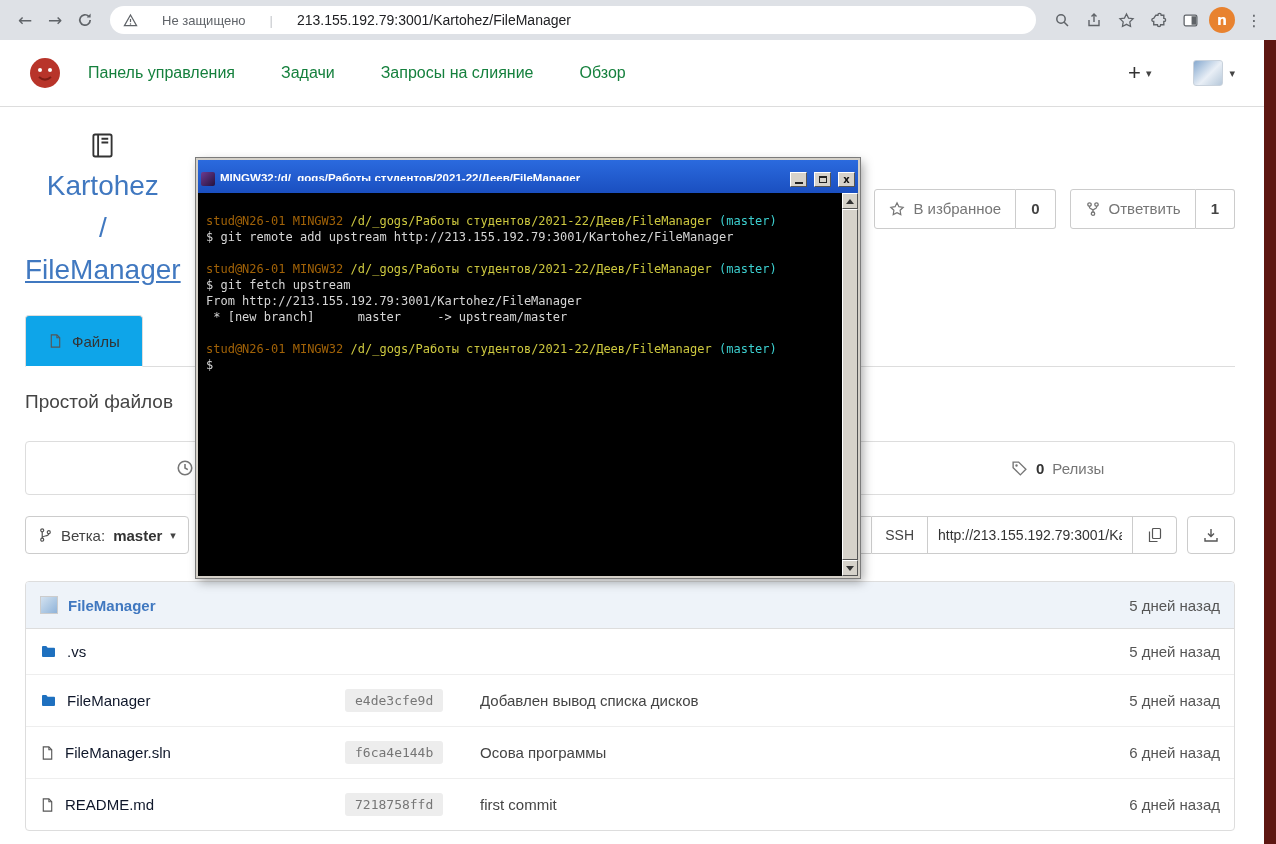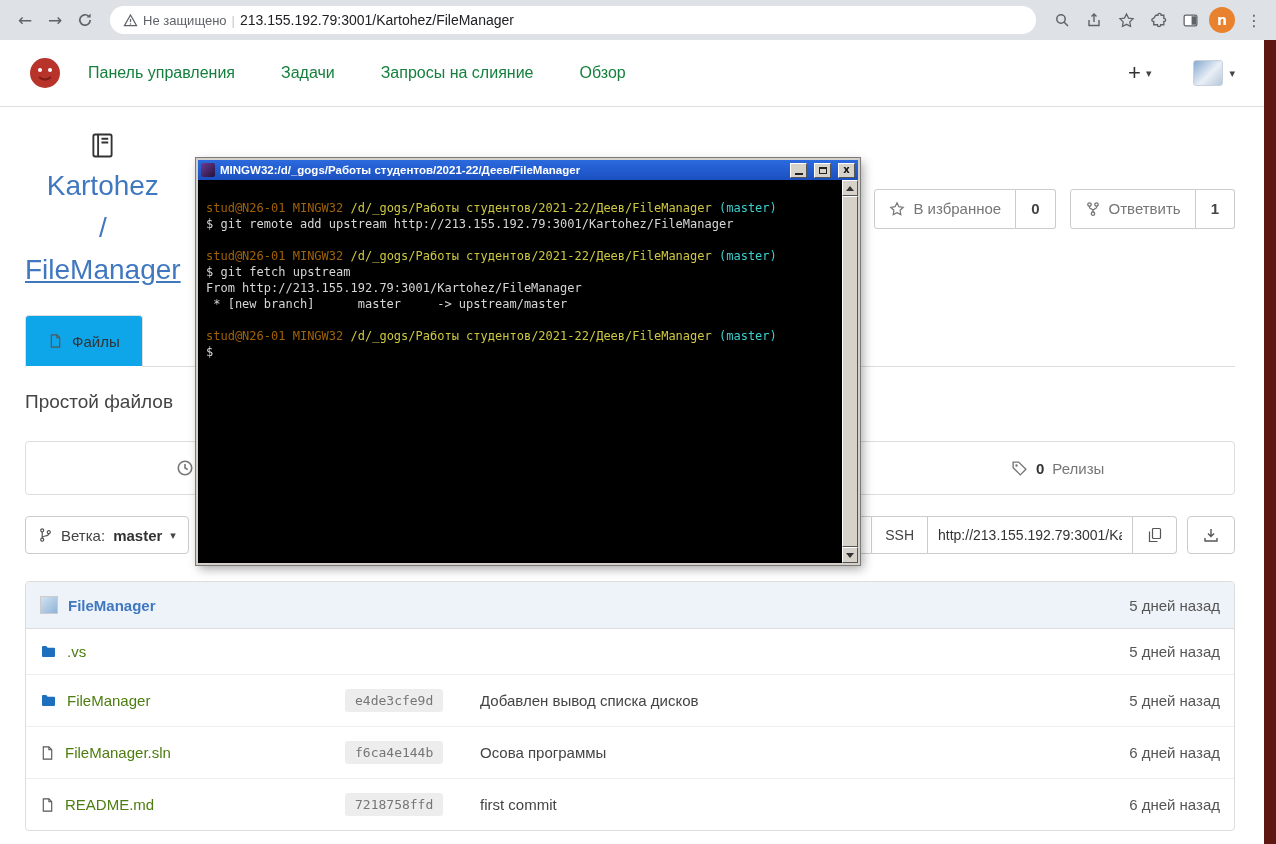--- a/index.html
+++ b/index.html
@@ -4,21 +4,21 @@
 <style>
   * { margin:0; padding:0; box-sizing:border-box; }
   html,body { width:1276px; height:844px; }
   body { position:relative; overflow:hidden; background:#fff; font-family:"Liberation Sans",sans-serif; }
 
   
   .chrome { height:40px; background:#dee1e6; display:flex; align-items:center; padding:0 6px 0 10px; }
   .cbtn { width:30px; height:30px; border-radius:50%; display:flex; align-items:center; justify-content:center;
           color:#5f6368; font-size:17px; font-family:"DejaVu Sans",sans-serif; cursor:pointer; flex:0 0 auto; }
   .addr { flex:1; min-width:0; height:28px; background:#fff; border-radius:14px; margin:0 10px; display:flex;
-          align-items:center; padding:0 13px; gap:5px; cursor:text; }
+          align-items:center; padding:0 13px; gap:24px; cursor:text; }
   .addr .sec { color:#5f6368; font-size:13px; white-space:nowrap; }
   .addr .dvd { color:#c4c7cb; font-size:13px; }
   .addr .url { color:#202124; font-size:14px; white-space:nowrap; overflow:hidden; }
   .ric { width:32px; height:30px; display:flex; align-items:center; justify-content:center; color:#5f6368;
          font-size:16px; font-family:"DejaVu Sans",sans-serif; cursor:pointer; flex:0 0 auto; }
   .profile { width:26px; height:26px; border-radius:50%; background:#e8822f; color:#fff; font-size:14px;
              font-weight:bold; display:flex; align-items:center; justify-content:center; cursor:pointer; }
 
   
   .gnav { height:67px; background:#fff; border-bottom:1px solid #ddd; display:flex; align-items:center; padding:0 41px 0 28px; }
@@ -74,38 +74,38 @@
   .ftable { margin-top:27px; border:1px solid #ddd; border-radius:4px; overflow:hidden; }
   .fhead { background:#eef3f9; border-bottom:1px solid #ddd; display:flex; align-items:center; gap:10px;
            padding:14px; font-size:15px; }
   .avatar { width:18px; height:18px; border:1px solid #ccc; background:linear-gradient(135deg,#d3e2f0,#8fb3d9); }
   .author { color:#4078c0; font-weight:bold; cursor:pointer; }
   .fage { margin-left:auto; color:#555; }
   .frow { display:grid; grid-template-columns:305px 135px 1fr 160px; align-items:center; padding:14px;
           border-bottom:1px solid #eee; font-size:15px; }
   .frow:last-child { border-bottom:none; }
   .fname { display:flex; align-items:center; gap:10px; }
-  .fname .flink { color:#4d7c0f; cursor:pointer; }
+  .fname .flink { color:#0f172a; cursor:pointer; }
   .hash { display:inline-block; background:#ededed; border-radius:3px; padding:4px 10px;
           font-family:"DejaVu Sans Mono","Liberation Mono",monospace; font-size:13px; color:#767676; cursor:pointer; }
   .msg { color:#444; }
   .age { text-align:right; color:#555; }
 
   .readme { margin-top:22px; border:1px solid #ddd; border-radius:4px; overflow:hidden; }
   .rmhead { display:flex; align-items:center; gap:10px; padding:14px; background:#fbfbfb; border-bottom:1px solid #ddd;
             font-size:16px; font-weight:bold; color:#333; }
   .rmbody { height:54px; background:#fff; }
 
   .stripe { position:absolute; right:0; top:40px; width:12px; height:804px; background:#5e1712; z-index:40; }
 
   
   .term { position:absolute; left:196px; top:158px; width:664px; z-index:60; background:#000;
           border:2px solid #d4d0c8; box-shadow:0 0 0 1px #7b7b7b, 3px 4px 10px rgba(0,0,0,.35); }
-  .ttitle { height:20px; background:linear-gradient(180deg,#2b6ade,#1a4fc0); display:flex; align-items:center;
-            padding:4px 3px; gap:5px; cursor:default; }
+  .ttitle { height:33px; background:linear-gradient(180deg,#2b6ade,#1a4fc0); display:flex; 
+            padding:12px 3px; gap:5px; cursor:default; }
   .ticon { width:14px; height:14px; border-radius:2px; background:linear-gradient(135deg,#6e3b8f,#24123d); flex:0 0 auto; }
   .ttxt { color:#fff; font-weight:bold; font-size:11.5px; flex:1; white-space:nowrap; overflow:hidden; }
   .tb { width:17px; height:15px; background:#d6d2ca; border:1px solid; border-color:#fff #555 #555 #fff;
         display:flex; align-items:center; justify-content:center; margin-left:2px; cursor:pointer; flex:0 0 auto; }
   .gmin { width:8px; height:2px; background:#222; margin-top:7px; }
   .gmax { width:8px; height:7px; border:1px solid #222; border-top-width:2px; }
   .gcls { font-size:10px; font-weight:bold; color:#111; line-height:1; font-family:"DejaVu Sans",sans-serif; }
   .tbody { display:flex; height:383px; }
   .tcontent { flex:1; min-width:0; padding:20px 6px 0 8px; font-family:"DejaVu Sans Mono","Liberation Mono",monospace;
               font-size:12px; line-height:16px; white-space:pre; overflow:hidden; color:#d6d6d6; cursor:text; }

